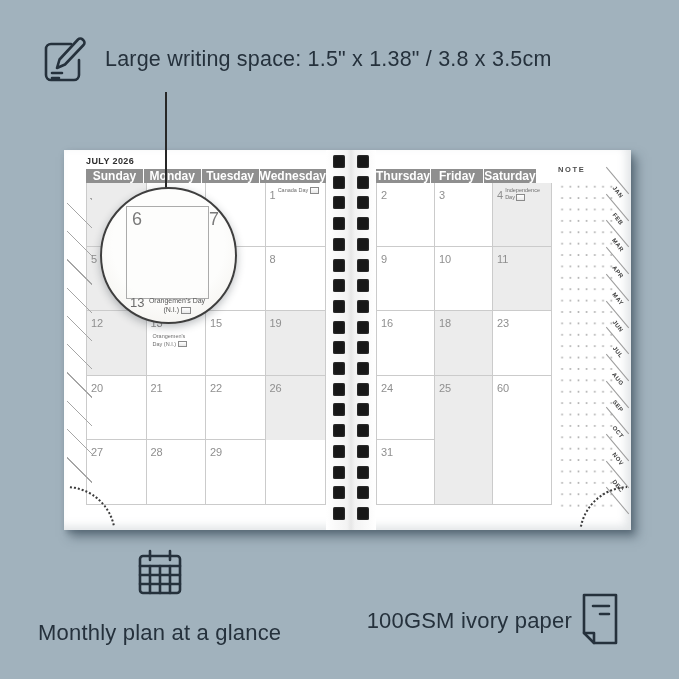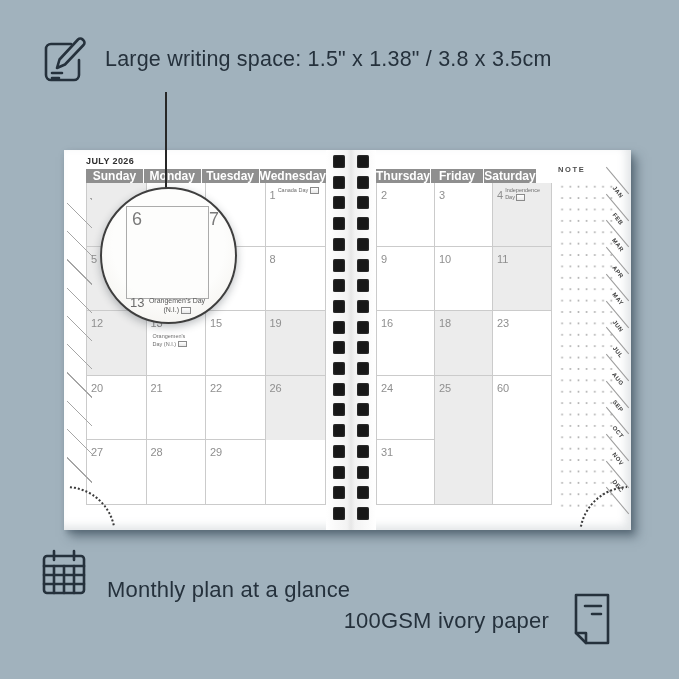--- a/index.html
+++ b/index.html
@@ -78,22 +78,22 @@
     box-shadow:0 3px 8px rgba(30,40,50,.3);}
   .mag-rect{position:absolute;left:24px;top:17px;width:81px;height:91px;border:1px solid #ababab;}
   .mag-6{position:absolute;left:30px;top:20px;font-size:18px;color:#7a7a7a;}
   .mag-7{position:absolute;left:107px;top:20px;font-size:18px;color:#7a7a7a;}
   .mag-13{position:absolute;left:28px;top:106px;font-size:13px;color:#6c6c6c;}
   .mag-hol{position:absolute;left:42px;top:107px;width:66px;text-align:center;font-size:7px;
     color:#555;line-height:1.35;}
   .mag-hol .flagbox{width:8px;height:5px;}
 
   
-  .feature-b1{position:absolute;left:38px;top:545px;display:flex;align-items:flex-end;gap:17px;}
-  .feature-b2{position:absolute;right:59px;top:590px;display:flex;align-items:center;gap:15px;text-align:center;}
+  .feature-b1{position:absolute;left:38px;top:545px;display:flex;align-items:center;gap:17px;flex-direction:column;}
+  .feature-b2{position:absolute;right:51px;top:590px;display:flex;align-items:center;text-align:center;}
   .feature-b1 .feature-text,.feature-b2 .feature-text{font-size:22px;}
 </style>
 </head>
 <body>
 
 <div class="stage">
 
   <div class="feature-top">
     <span>
       <svg width="50" height="53" viewBox="0 0 50 53" fill="none" stroke="#25313c" stroke-width="2.6" stroke-linecap="round" stroke-linejoin="round">

